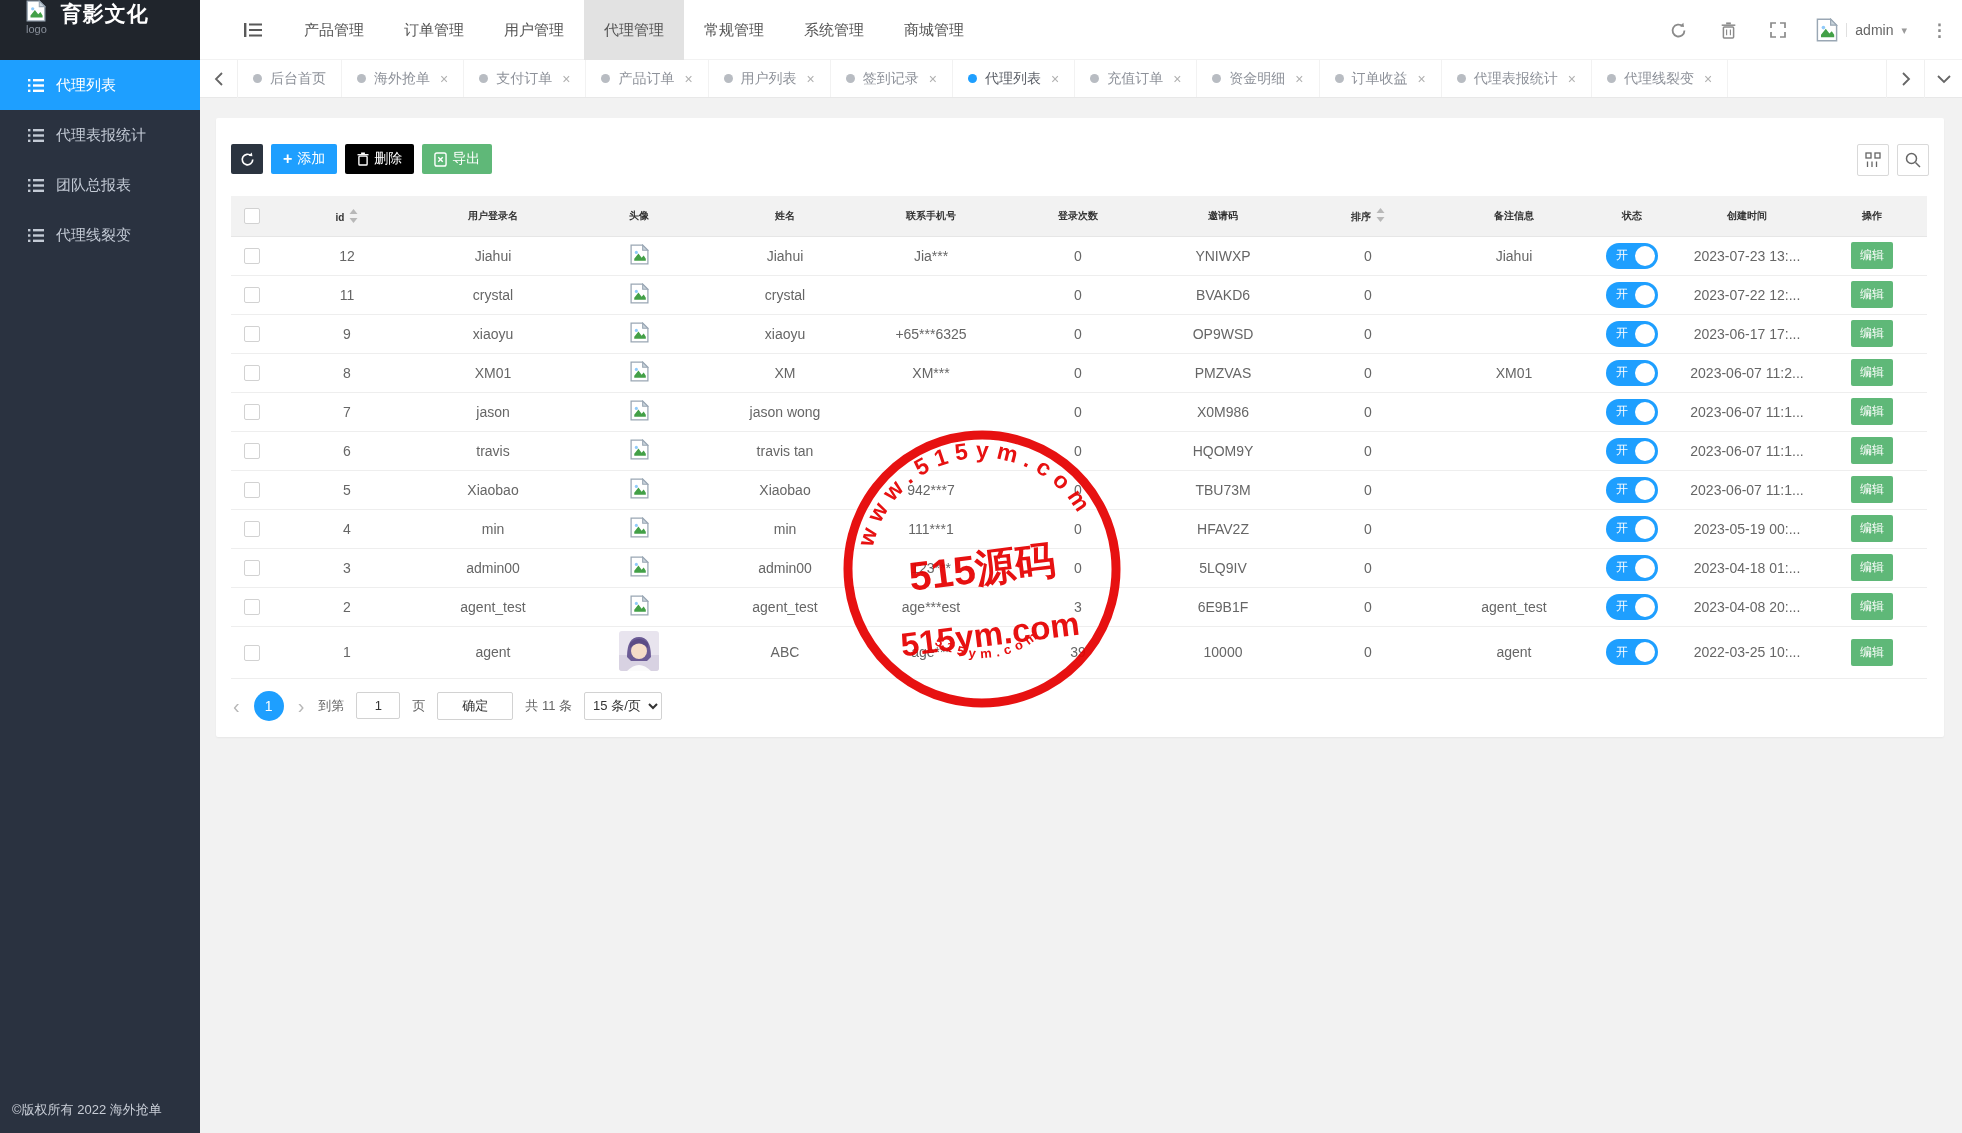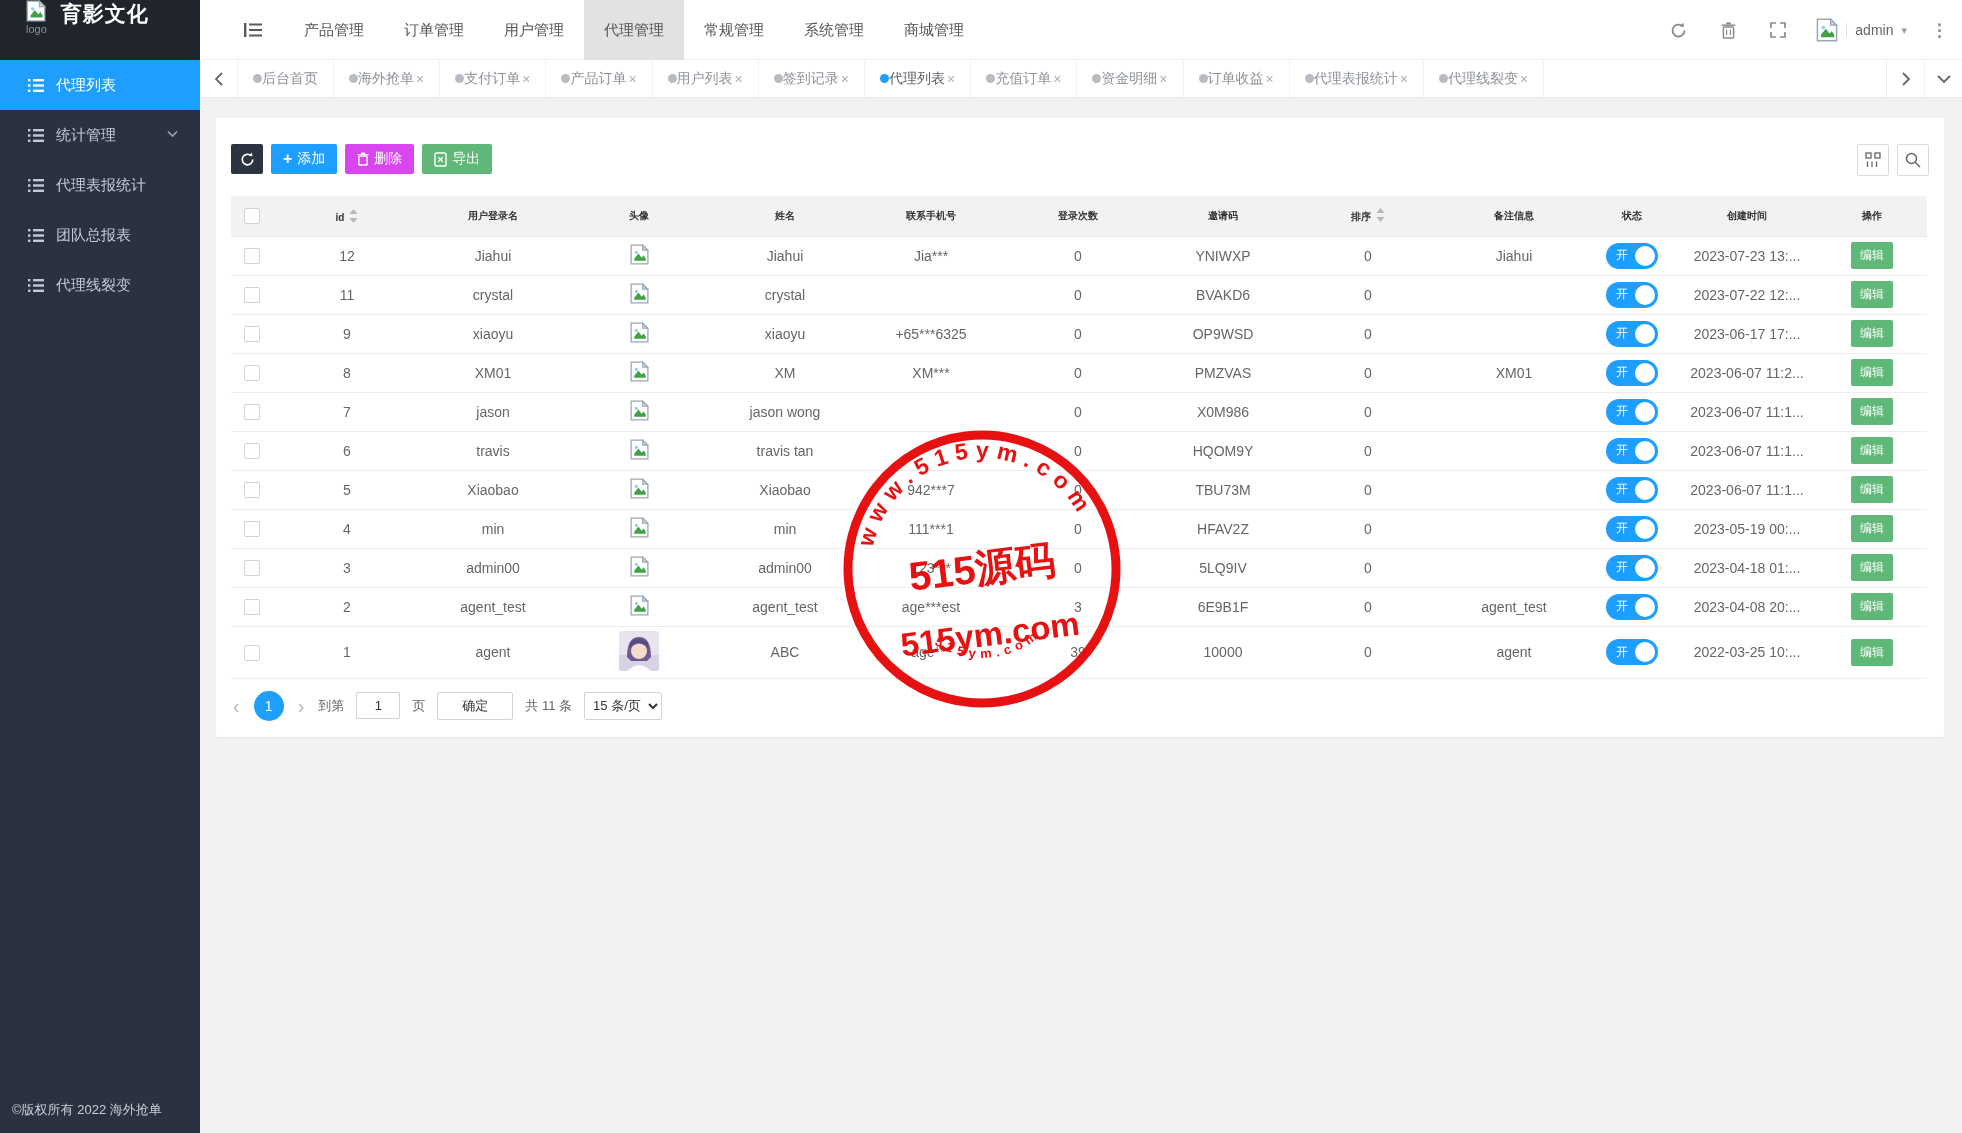--- a/index.html
+++ b/index.html
@@ -38,35 +38,35 @@
   .sep { width: 1px; height: 14px; background: #e0e0e0; }
   .uname { color: #666; font-size: 14px; }
   .caret { color: #9a9a9a; font-size: 11px; }
 
   
   .tabbar { position: absolute; left: 200px; top: 60px; width: 1762px; height: 38px; background: #fff; border-bottom: 1px solid #e8e8e8; display: flex; z-index: 5; }
   .tab-ctrl { width: 38px; height: 38px; display: flex; align-items: center; justify-content: center; color: #666; cursor: pointer; flex: 0 0 auto; }
   .tab-ctrl.left { border-right: 1px solid #f0f0f0; }
   .tab-ctrl.right, .tab-ctrl.down { border-left: 1px solid #f0f0f0; }
   .tabs { flex: 1; display: flex; overflow: hidden; }
-  .tab { display: inline-flex; align-items: center; padding: 0 15px; border-right: 1px solid #f2f2f2; font-size: 14px; color: #8d9199; cursor: pointer; white-space: nowrap; }
+  .tab { display: inline-flex; align-items: center; gap: 8px; padding: 0 15px; border-right: 1px solid #f2f2f2; font-size: 14px; color: #8d9199; cursor: pointer; white-space: nowrap; }
   .tab .dot { width: 9px; height: 9px; border-radius: 50%; background: #b8bcc2; flex: 0 0 auto; }
   .tab.active .dot { background: #1E9FFF; }
   .tab.active { color: #5a5e66; }
   .tab .x { color: #b0b0b0; font-size: 14px; margin-left: 2px; line-height: 1; }
 
   
   .main { position: absolute; left: 200px; top: 98px; width: 1762px; height: 1035px; background: #f2f2f2; }
   .card { position: absolute; left: 16px; top: 20px; width: 1728px; background: #fff; border-radius: 2px; box-shadow: 0 1px 2px rgba(0,0,0,.05); padding-bottom: 16px; }
   .toolbar { padding: 26px 15px 22px; display: flex; gap: 8px; position: relative; }
   .btn { height: 30px; border: none; border-radius: 2px; color: #fff; font-size: 14px; font-family: "Liberation Sans", sans-serif; display: inline-flex; align-items: center; gap: 5px; padding: 0 12px; cursor: pointer; }
   .btn.sq { width: 32px; justify-content: center; padding: 0; }
   .btn.dark { background: #2b3440; }
   .btn.blue { background: #1E9FFF; }
-  .btn.red { background: #d946ef; }
+  .btn.red { background: #000000; }
   .btn.green { background: #5FB878; }
   .plus { font-size: 16px; font-weight: bold; line-height: 1; }
   .card-tools { position: absolute; right: 15px; top: 26px; display: flex; gap: 8px; }
   .tool-box { width: 32px; height: 32px; border: 1px solid #d9d9d9; border-radius: 2px; display: flex; align-items: center; justify-content: center; color: #666; background: #fff; cursor: pointer; }
 
   
   table { margin: 0 15px; width: 1696px; table-layout: fixed; border-collapse: collapse; }
   th { background: #f2f2f2; height: 40px; font-weight: bold; color: #333; font-size: 10px; text-align: center; border-bottom: 1px solid #e6e6e6; padding: 0 4px; white-space: nowrap; }
   td { height: 39px; border-bottom: 1px solid #eeeeee; text-align: center; color: #666; font-size: 14px; padding: 4px; white-space: nowrap; overflow: hidden; }
   .cb { display: inline-block; width: 16px; height: 16px; border: 1px solid #d2d2d2; border-radius: 2px; background: #fff; vertical-align: middle; cursor: pointer; }
@@ -109,34 +109,20 @@
       <div class="side-item active">
         <svg class="licon" width="16" height="13" viewBox="0 0 16 13" fill="currentColor">
           <rect x="0" y="0" width="2.4" height="2.4"></rect>
           <rect x="5" y="0" width="11" height="2.4"></rect>
           <rect x="0" y="5.3" width="2.4" height="2.4"></rect>
           <rect x="5" y="5.3" width="11" height="2.4"></rect>
           <rect x="0" y="10.6" width="2.4" height="2.4"></rect>
           <rect x="5" y="10.6" width="11" height="2.4"></rect>
         </svg>
         <span>代理列表</span>
-      </div>
-      <div class="side-item">
-        <svg class="licon" width="16" height="13" viewBox="0 0 16 13" fill="currentColor">
-          <rect x="0" y="0" width="2.4" height="2.4"></rect>
-          <rect x="5" y="0" width="11" height="2.4"></rect>
-          <rect x="0" y="5.3" width="2.4" height="2.4"></rect>
-          <rect x="5" y="5.3" width="11" height="2.4"></rect>
-          <rect x="0" y="10.6" width="2.4" height="2.4"></rect>
-          <rect x="5" y="10.6" width="11" height="2.4"></rect>
-        </svg>
-        <span>统计管理</span>
-        <svg class="chev" width="11" height="8" viewBox="0 0 11 8" fill="none" stroke="#9aa3b0" stroke-width="1.6">
-          <path d="M1 1.5 l4.5 4.5 4.5-4.5"></path>
-        </svg>
       </div>
       <div class="side-item">
         <svg class="licon" width="16" height="13" viewBox="0 0 16 13" fill="currentColor">
           <rect x="0" y="0" width="2.4" height="2.4"></rect>
           <rect x="5" y="0" width="11" height="2.4"></rect>
           <rect x="0" y="5.3" width="2.4" height="2.4"></rect>
           <rect x="5" y="5.3" width="11" height="2.4"></rect>
           <rect x="0" y="10.6" width="2.4" height="2.4"></rect>
           <rect x="5" y="10.6" width="11" height="2.4"></rect>
         </svg>

